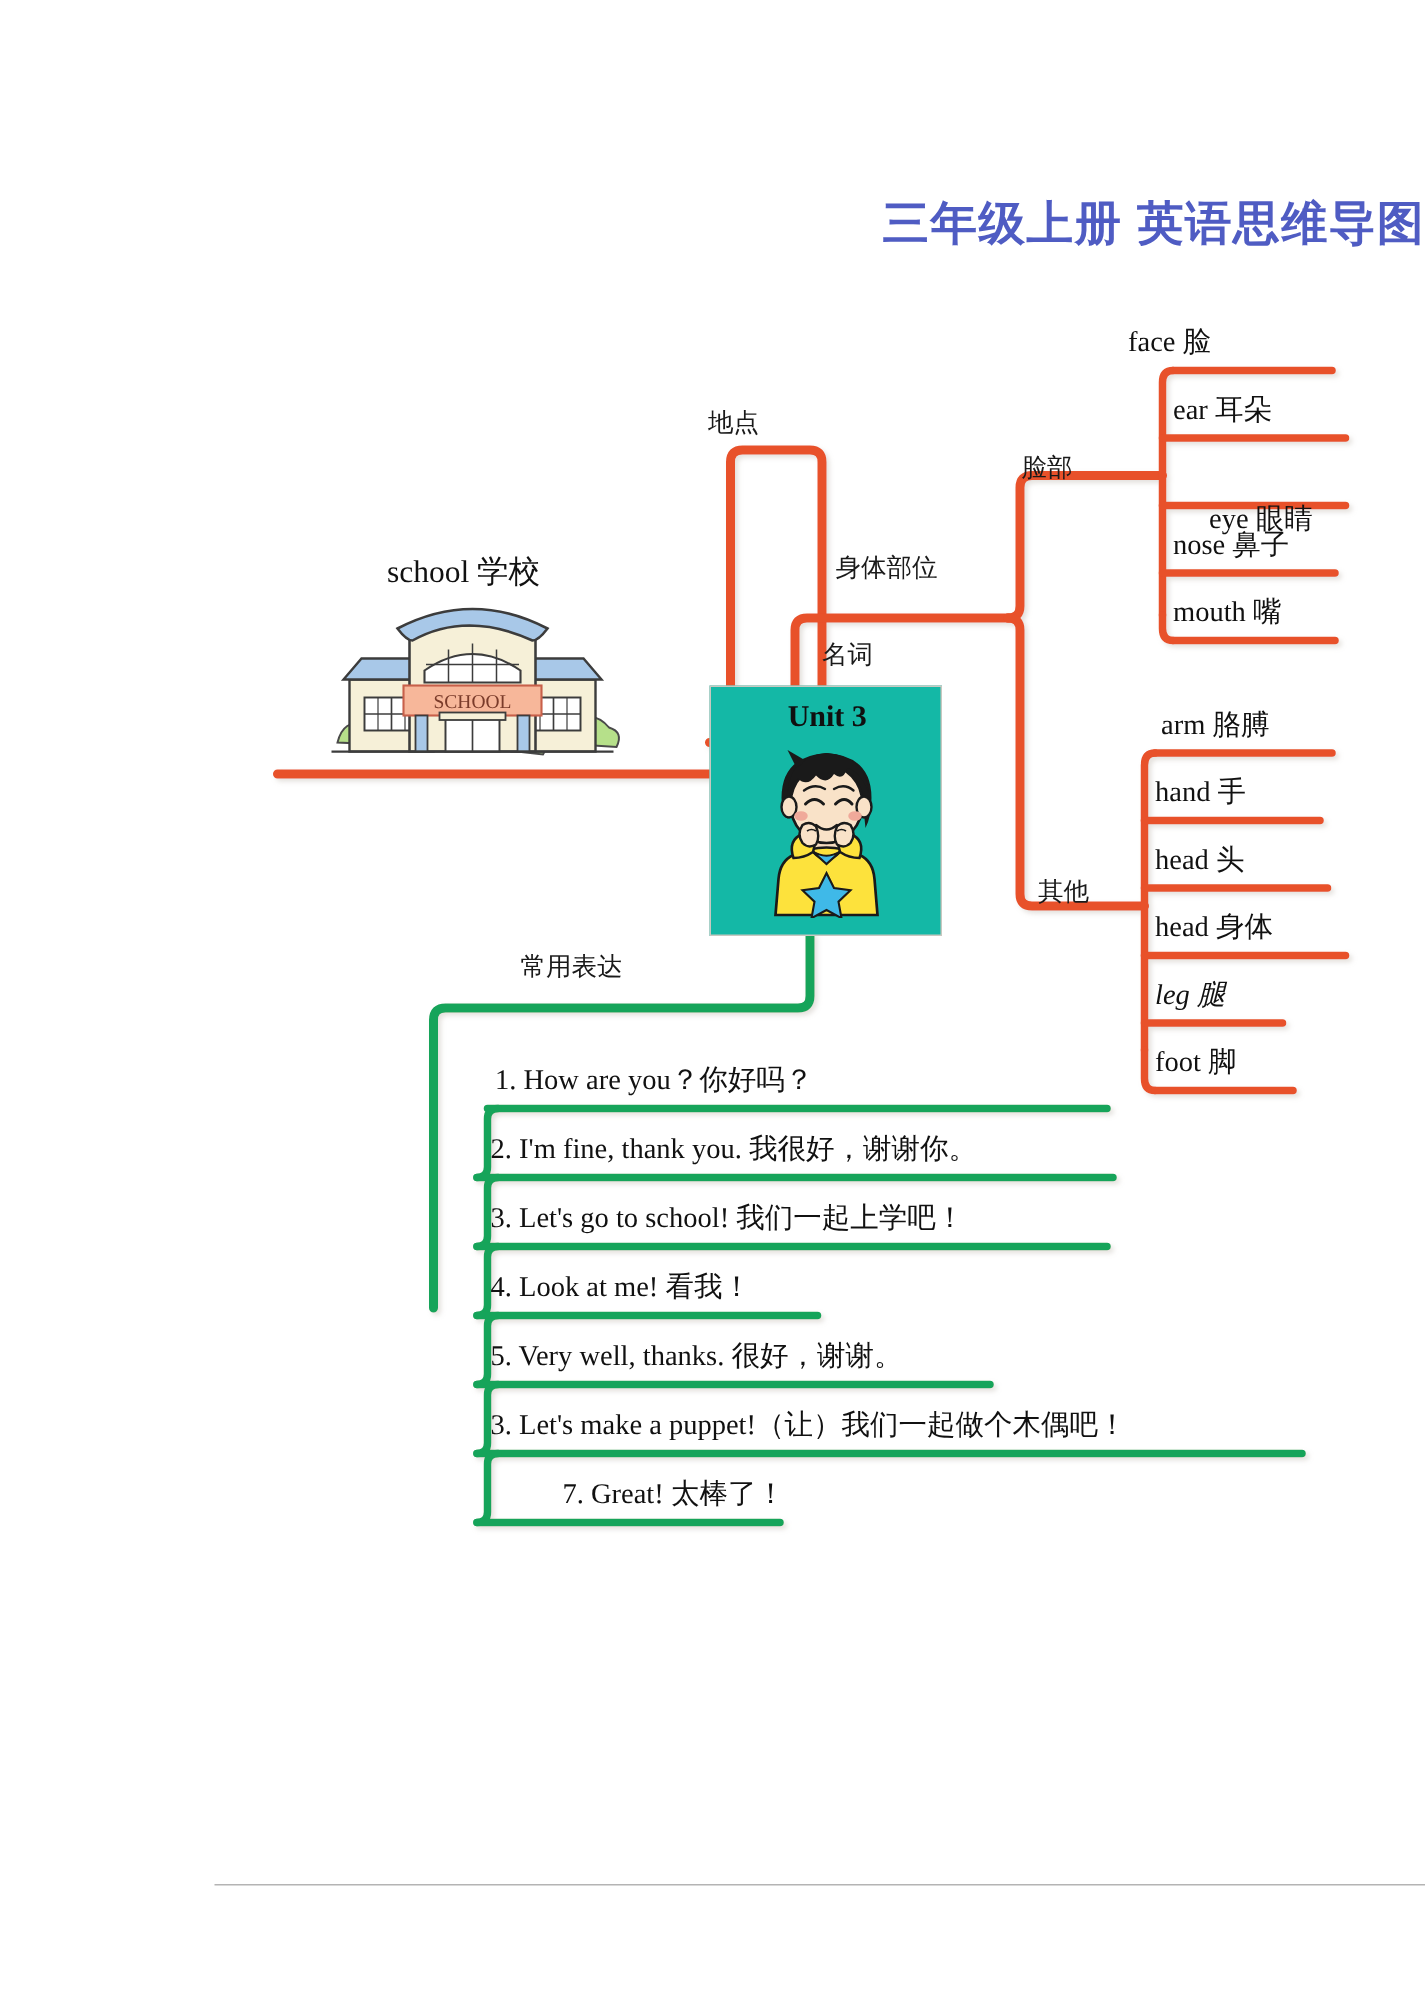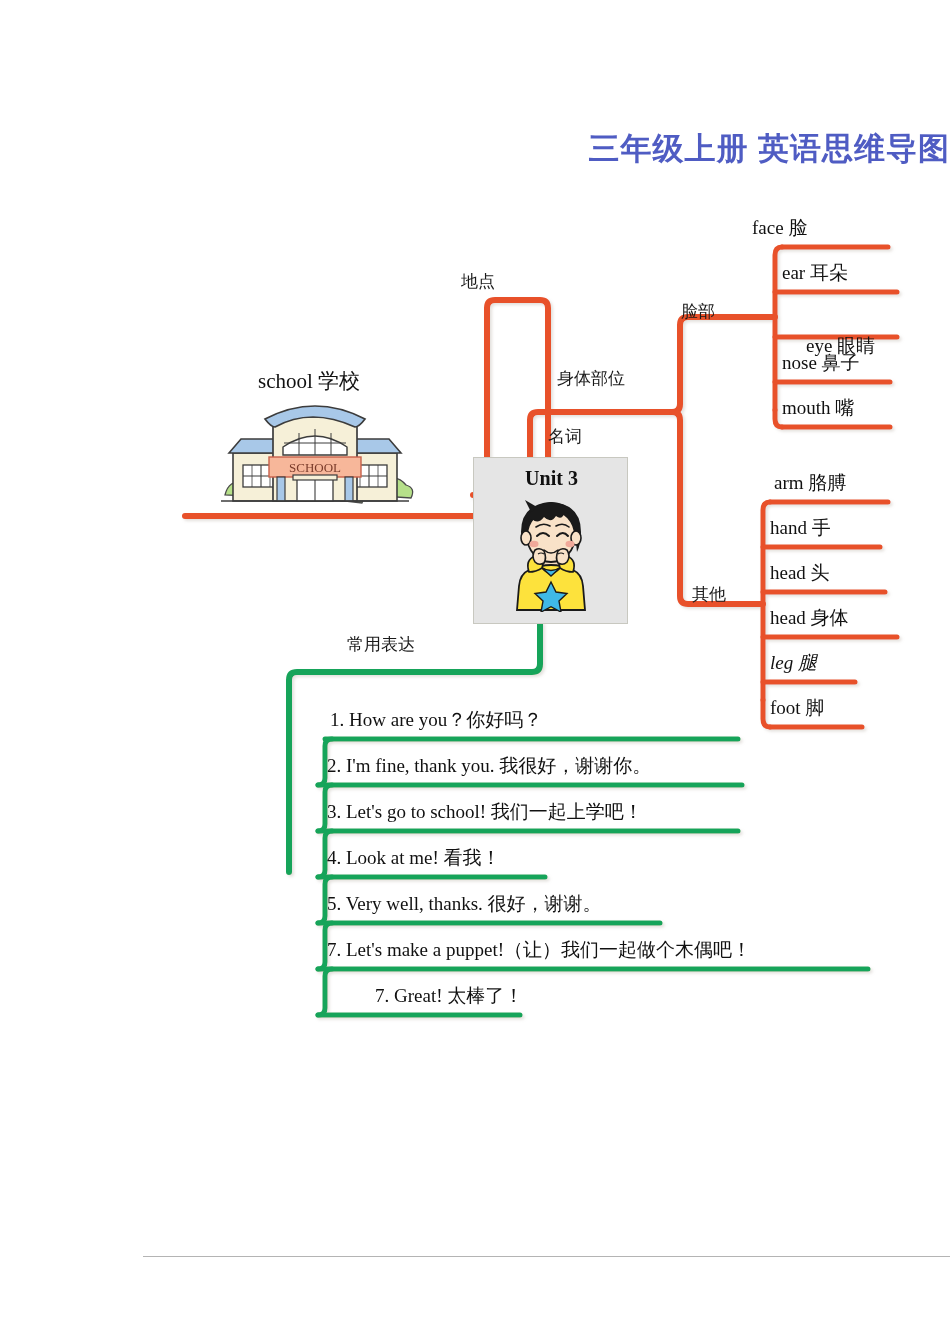--- a/index.html
+++ b/index.html
@@ -43,21 +43,21 @@
     height: 1343px;
     pointer-events: none;
   }
   
   #center-node {
     position: absolute;
     left: 473px;
     top: 457px;
     width: 155px;
     height: 167px;
-    background: #e5e5e5;
+    background: #14b8a6;
     border: 1px solid #c8c8c0;
     box-sizing: border-box;
     z-index: 6;
   }
   #center-title {
     position: absolute;
     left: 0;
     top: 9px;
     width: 155px;
     text-align: center;
@@ -236,21 +236,21 @@
 
       <path d="M34 78 q-4 -12 6 -16 q7 -3 9 4 l-2 8 q-6 4 -13 4 z" fill="#fde23c" stroke="#1a1a1a" stroke-width="1.7"></path>
       <path d="M78 78 q4 -12 -6 -16 q-7 -3 -9 4 l2 8 q6 4 13 4 z" fill="#fde23c" stroke="#1a1a1a" stroke-width="1.7"></path>
       <path d="M40 56 q-4 6 0 12 q4 4 9 1 q3 -5 0 -12 q-4 -4 -9 -1 z" fill="#f9e2c8" stroke="#1a1a1a" stroke-width="1.6"></path>
       <path d="M72 56 q4 6 0 12 q-4 4 -9 1 q-3 -5 0 -12 q4 -4 9 -1 z" fill="#f9e2c8" stroke="#1a1a1a" stroke-width="1.6"></path>
       <path d="M43 60 q3 -2 6 0" fill="none" stroke="#1a1a1a" stroke-width="1.1"></path>
       <path d="M63 60 q3 -2 6 0" fill="none" stroke="#1a1a1a" stroke-width="1.1"></path>
     </svg>
   </div>
 
-  <div class="branch-label" style="left:461px; top:270px;">地点</div>
+  <div class="branch-label" style="left:472px; top:270px;">地点</div>
 
   <div class="branch-label" style="left:548px; top:425px;">名词</div>
 
   <div class="branch-label" style="left:557px; top:367px;">身体部位</div>
 
   <div class="branch-label" style="left:681px; top:300px;">脸部</div>
 
   <div class="branch-label" style="left:692px; top:583px;">其他</div>
 
   <div class="branch-label" style="left:347px; top:633px;">常用表达</div>
@@ -315,18 +315,18 @@
   <div class="leaf-label" style="left:770px; top:560px;">head 头</div>
   <div class="leaf-label" style="left:770px; top:605px;">head 身体</div>
   <div class="leaf-label" style="left:770px; top:650px;font-style:italic;">leg 腿</div>
   <div class="leaf-label" style="left:770px; top:695px;">foot 脚</div>
 
   <div class="sentence-label" style="left:330px; top:707px;">1. How are you？你好吗？</div>
   <div class="sentence-label" style="left:327px; top:753px;">2. I'm fine, thank you. 我很好，谢谢你。</div>
   <div class="sentence-label" style="left:327px; top:799px;">3. Let's go to school! 我们一起上学吧！</div>
   <div class="sentence-label" style="left:327px; top:845px;">4. Look at me! 看我！</div>
   <div class="sentence-label" style="left:327px; top:891px;">5. Very well, thanks. 很好，谢谢。</div>
-  <div class="sentence-label" style="left:327px; top:937px;">7. Let's make a puppet!（让）我们一起做个木偶吧！</div>
+  <div class="sentence-label" style="left:327px; top:937px;">3. Let's make a puppet!（让）我们一起做个木偶吧！</div>
   <div class="sentence-label" style="left:327px; top:983px;margin-left:48px;">7. Great! 太棒了！</div>
 
   <div id="footer-rule"></div>
 
 </div>
 
 </body></html>

